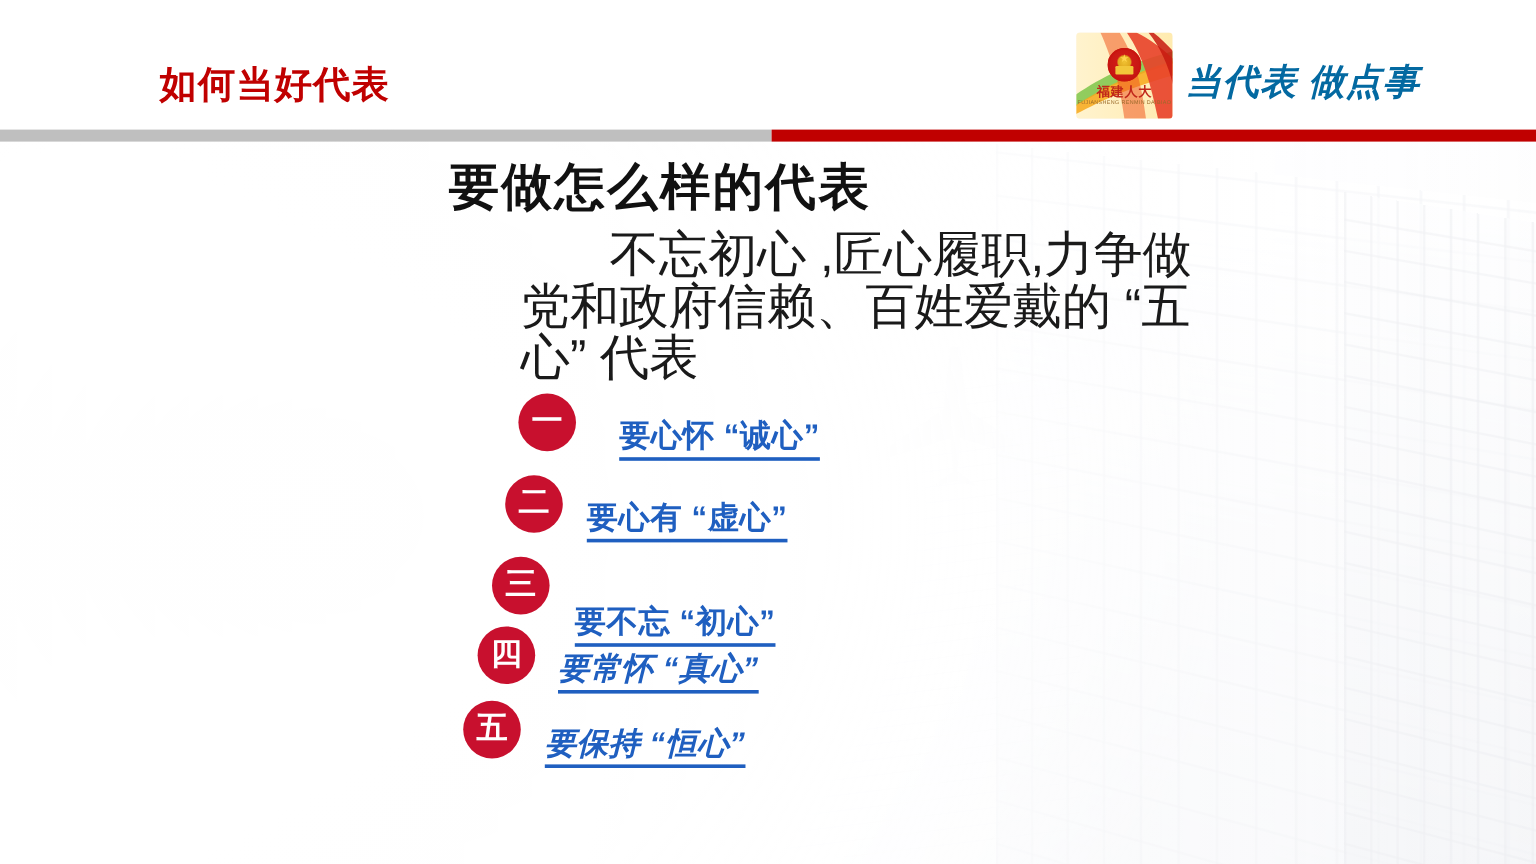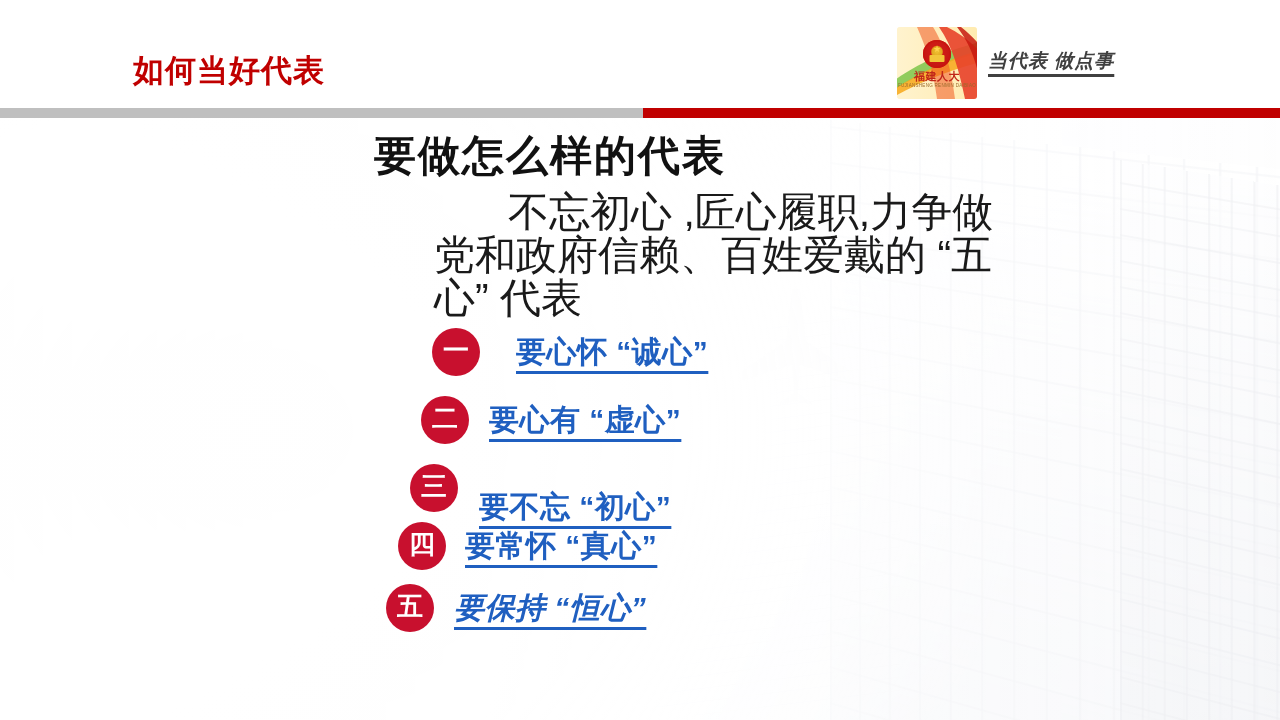--- a/index.html
+++ b/index.html
@@ -122,23 +122,23 @@
     position:absolute;left:0;top:42px;width:80px;text-align:center;
     font-size:11px;font-weight:bold;color:#C0261A;letter-spacing:.5px;
     font-family:"Liberation Serif","DejaVu Serif",serif;
   }
   .brand-sub{
     position:absolute;left:0;top:56px;width:80px;text-align:center;
     font-size:4.5px;color:#9a6a2a;letter-spacing:.3px;
   }
   .brand-slogan{
     position:absolute;left:988px;top:48px;
-    font-size:19px;font-weight:bold;font-style:italic;color:#404040;
+    font-size:30px;font-weight:bold;font-style:italic;color:#0369a1;
     white-space:nowrap;letter-spacing:1px;
-    text-decoration:underline;text-underline-offset:7px;
+    text-underline-offset:7px;
     text-decoration-thickness:2.5px;
   }
   .rule-gray{position:absolute;left:0;top:108px;width:643px;height:10px;background:#BFBFBF;}
   .rule-red{position:absolute;left:643px;top:108px;width:637px;height:10px;background:#C00000;}
 
   
   .content{position:absolute;left:0;top:118px;width:1280px;height:602px;}
 
   .main-title{
     position:absolute;left:0;top:10px;width:1100px;text-align:center;
@@ -157,34 +157,34 @@
   .five-item{position:absolute;height:52px;}
   .badge{
     position:absolute;top:0;width:48px;height:48px;border-radius:50%;
     background:#C8102E;
     display:flex;align-items:center;justify-content:center;
     color:#ffffff;font-weight:bold;
     font-family:"Liberation Serif","DejaVu Serif",serif;
   }
   .badge span{display:block;font-size:26px;line-height:26px;margin-top:-2px;}
   .five-label{
-    position:absolute;top:4px;white-space:nowrap;
-    font-size:30px;font-weight:bold;color:#1F5FC0;
+    position:absolute;top:18px;white-space:nowrap;
+    font-size:26px;font-weight:bold;color:#1F5FC0;
     letter-spacing:.5px;
     text-decoration:underline;
     text-underline-offset:9px;
     text-decoration-thickness:3px;
     font-family:"Liberation Sans","DejaVu Sans",sans-serif;
   }
 
   
   .it1{left:0;top:210px;}  .it1 .badge{left:432px;} .it1 .five-label{left:516px;}
   .it2{left:0;top:278px;}  .it2 .badge{left:421px;} .it2 .five-label{left:489px;text-align:right;}
   .it3{left:0;top:346px;}  .it3 .badge{left:410px;} .it3 .five-label{left:479px;margin-top:19px;}
-  .it4{left:0;top:404px;}  .it4 .badge{left:398px;} .it4 .five-label{left:465px;}
+  .it4{left:0;top:404px;}  .it4 .badge{left:398px;} .it4 .five-label{left:465px;font-style:italic;}
   .it5{left:0;top:466px;}  .it5 .badge{left:386px;} .it5 .five-label{left:454px;font-style:italic;}
 </style>
 </head>
 <body>
 
 <div id="slide">
 
   <div class="bg-photo">
     <div class="bg-sky"></div>
     <div class="bg-slab-left"></div>

